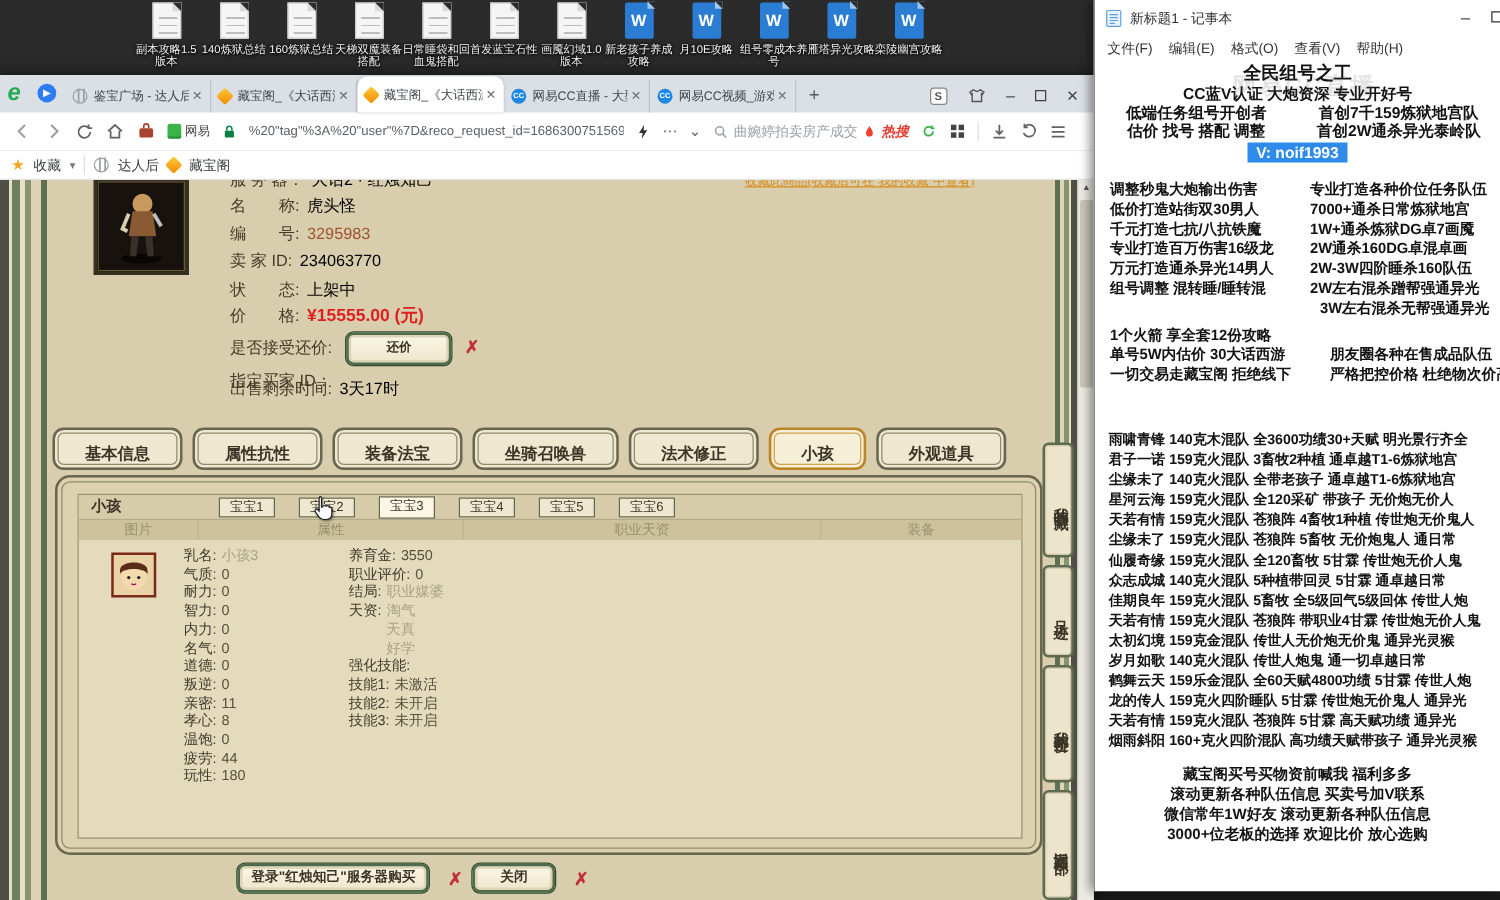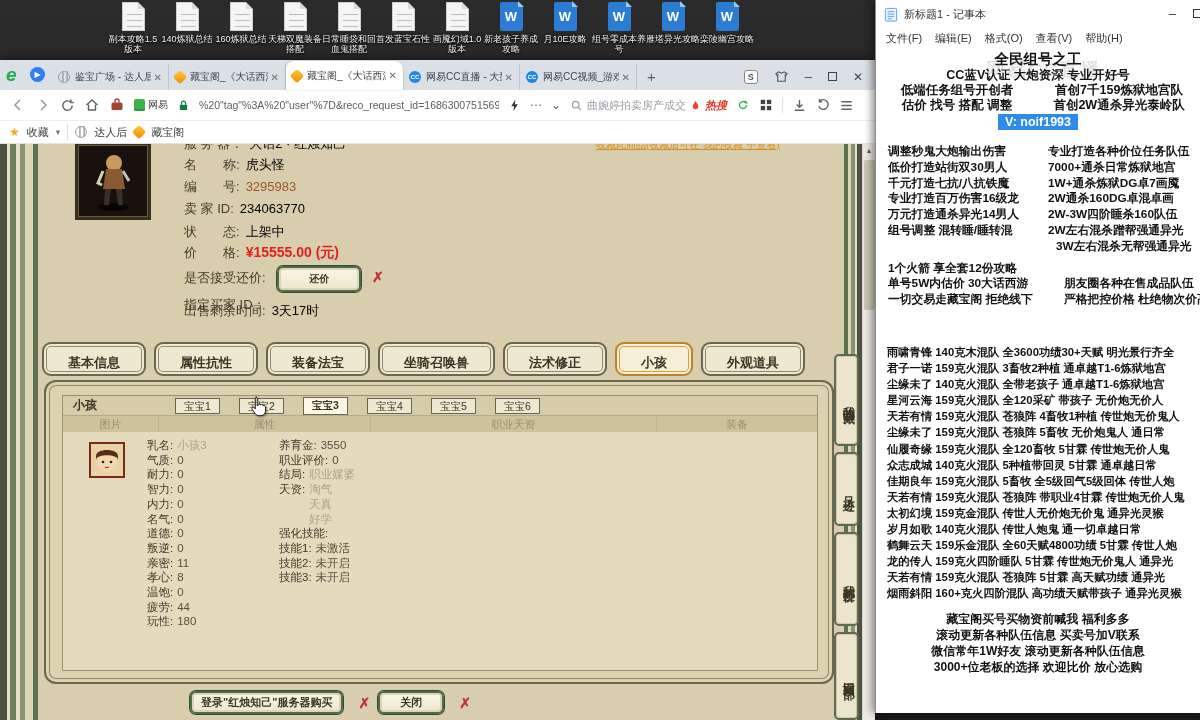--- a/index.html
+++ b/index.html
@@ -68,21 +68,21 @@
 .rx{color:#c23039;font-weight:700;font-size:14px;margin-left:7px}
 .mtabs{position:absolute;left:42px;top:198px;display:flex;gap:8px}
 .mtab{height:34px;line-height:29px;padding:4px 24px;background:#efe8d0;border:2px solid #6a6750;border-radius:9px;font-size:13px;font-weight:700;color:#3a3526;box-shadow:inset 0 0 0 2px #efe8d0,inset 0 0 0 3px #8f8a6e}
 .mtab.active{border-color:#bb8428;box-shadow:inset 0 0 0 2px #f6efd7,inset 0 0 0 3px #d2a04a;background:#f6efd7}
 .panel{position:absolute;left:44px;top:236px;width:790px;height:304px;background:#dcd2b0;border:2px solid #6a6750;border-radius:12px;box-shadow:inset 0 0 0 3px #dcd2b0,inset 0 0 0 4px #8f8a6e}
 .panel2{position:absolute;left:16px;top:13px;width:756px;height:276px;border:1px solid #9a9173;background:#e4dbbc}
 .khead{position:absolute;left:0;top:0;right:0;height:20px;background:#d6cca9;border-bottom:1px solid #b5ab8a;display:flex;align-items:center}
 .ktitle{font-weight:700;font-size:12px;color:#3c3424;margin-left:10px}
 .stabs{display:flex;margin-left:78px;gap:19px;align-items:center}
 .stab{width:45px;height:16px;line-height:14px;text-align:center;font-size:10.5px;background:#efe8d0;border:1px solid #6a6750;color:#3a3526}
-.stab.active{background:#fcf7e4;font-weight:700;height:18px}
+.stab.active{background:#fcf7e4;font-weight:400;height:18px}
 .thead{position:absolute;left:0;top:20px;right:0;height:16px;background:#cdc29c;display:flex;font-size:11px;color:#97906f;line-height:16px}
 .thead div{text-align:center;border-right:1px solid #bdb291}
 .c1{width:96px}.c2{width:212px}.c3{width:286px}.c4{flex:1;border-right:none !important}
 .avatar{position:absolute;left:26px;top:46px;width:36px;height:36px;background:#e9d2a6;border:2px solid #7a291c;overflow:hidden}
 .alist{position:absolute;top:42px;font-size:11.5px;color:#3f3a2c;line-height:14.7px;white-space:nowrap}
 .alist .v{color:#55503f;margin-left:4px}
 .lcol{left:84px}.rcol{left:216px}
 .pale{color:#a9a387 !important}
 .fbtns{position:absolute;left:190px;top:547px;display:flex;align-items:center;gap:8px}
 .fb1{height:23px;line-height:18px;padding:0 9px;font-size:11px}

